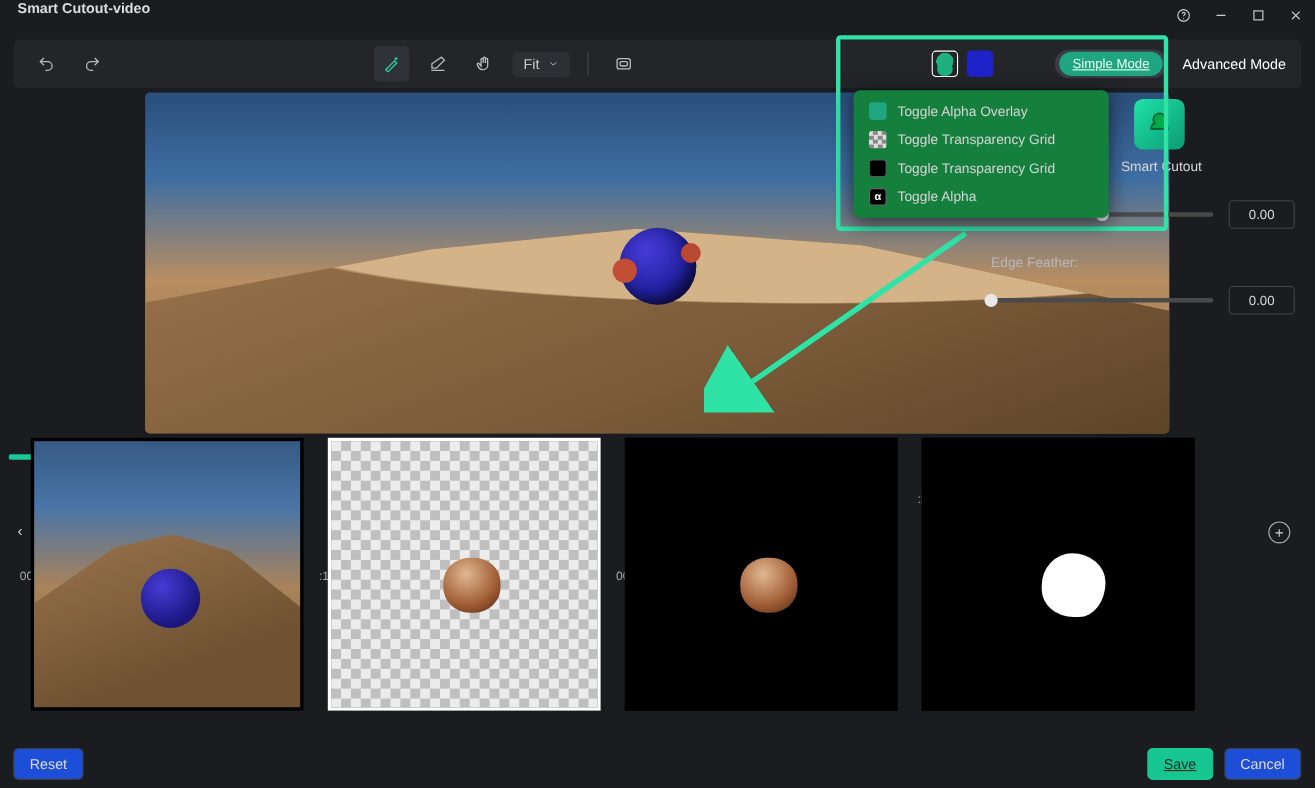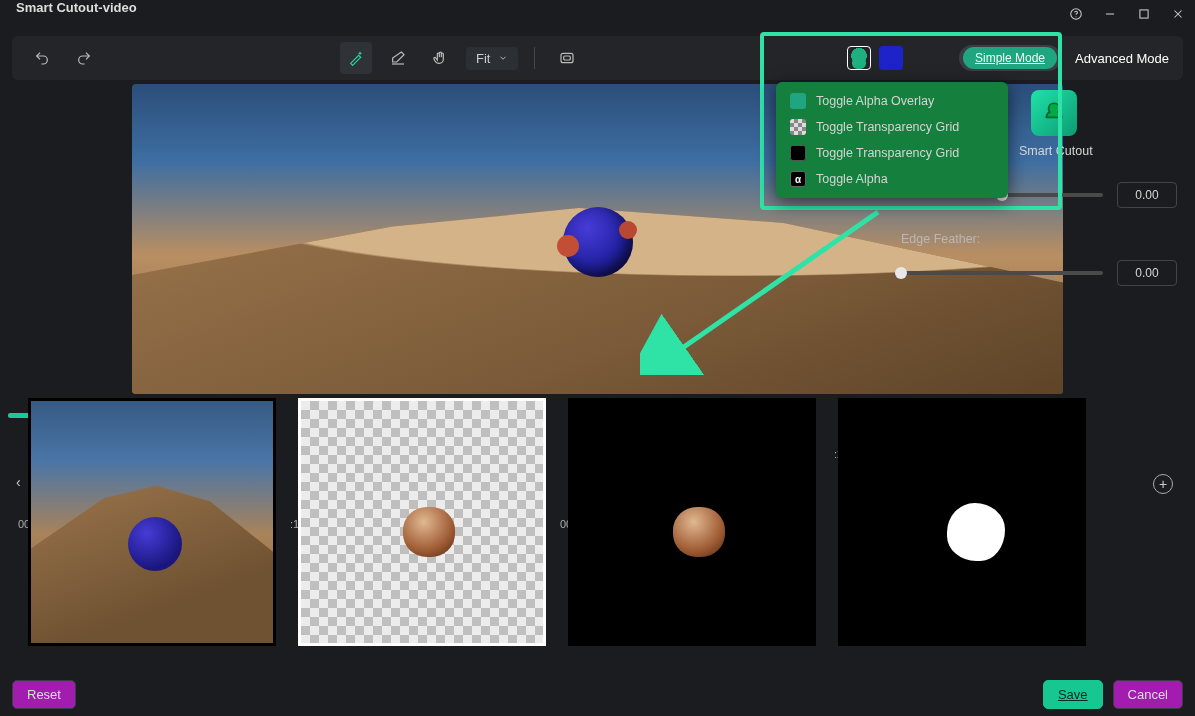--- a/index.html
+++ b/index.html
@@ -269,21 +269,21 @@
   
   .footer{
     position:absolute; left:0;right:0;bottom:0;
     height:44px;
     display:flex; align-items:center;
     padding: 0 12px;
   }
   .btn{
     padding:6px 14px; border-radius:5px;
     font-size:13px; cursor:pointer;
-    border:1px solid #3a3e44; background:#a21caf; color:#ddd;
+    border:1px solid #3a3e44; background:#1d4ed8; color:#ddd;
   }
   .btn.primary{ background:#17c792; border-color:#17c792; color:#052a1f;text-decoration:underline;}
   .footer .spacer{flex:1;}
   .footer .btn + .btn { margin-left:10px;}
 </style>
 </head>
 <body>
 
 <div class="titlebar">
   <div class="titlebar-title">Smart Cutout-video</div>

